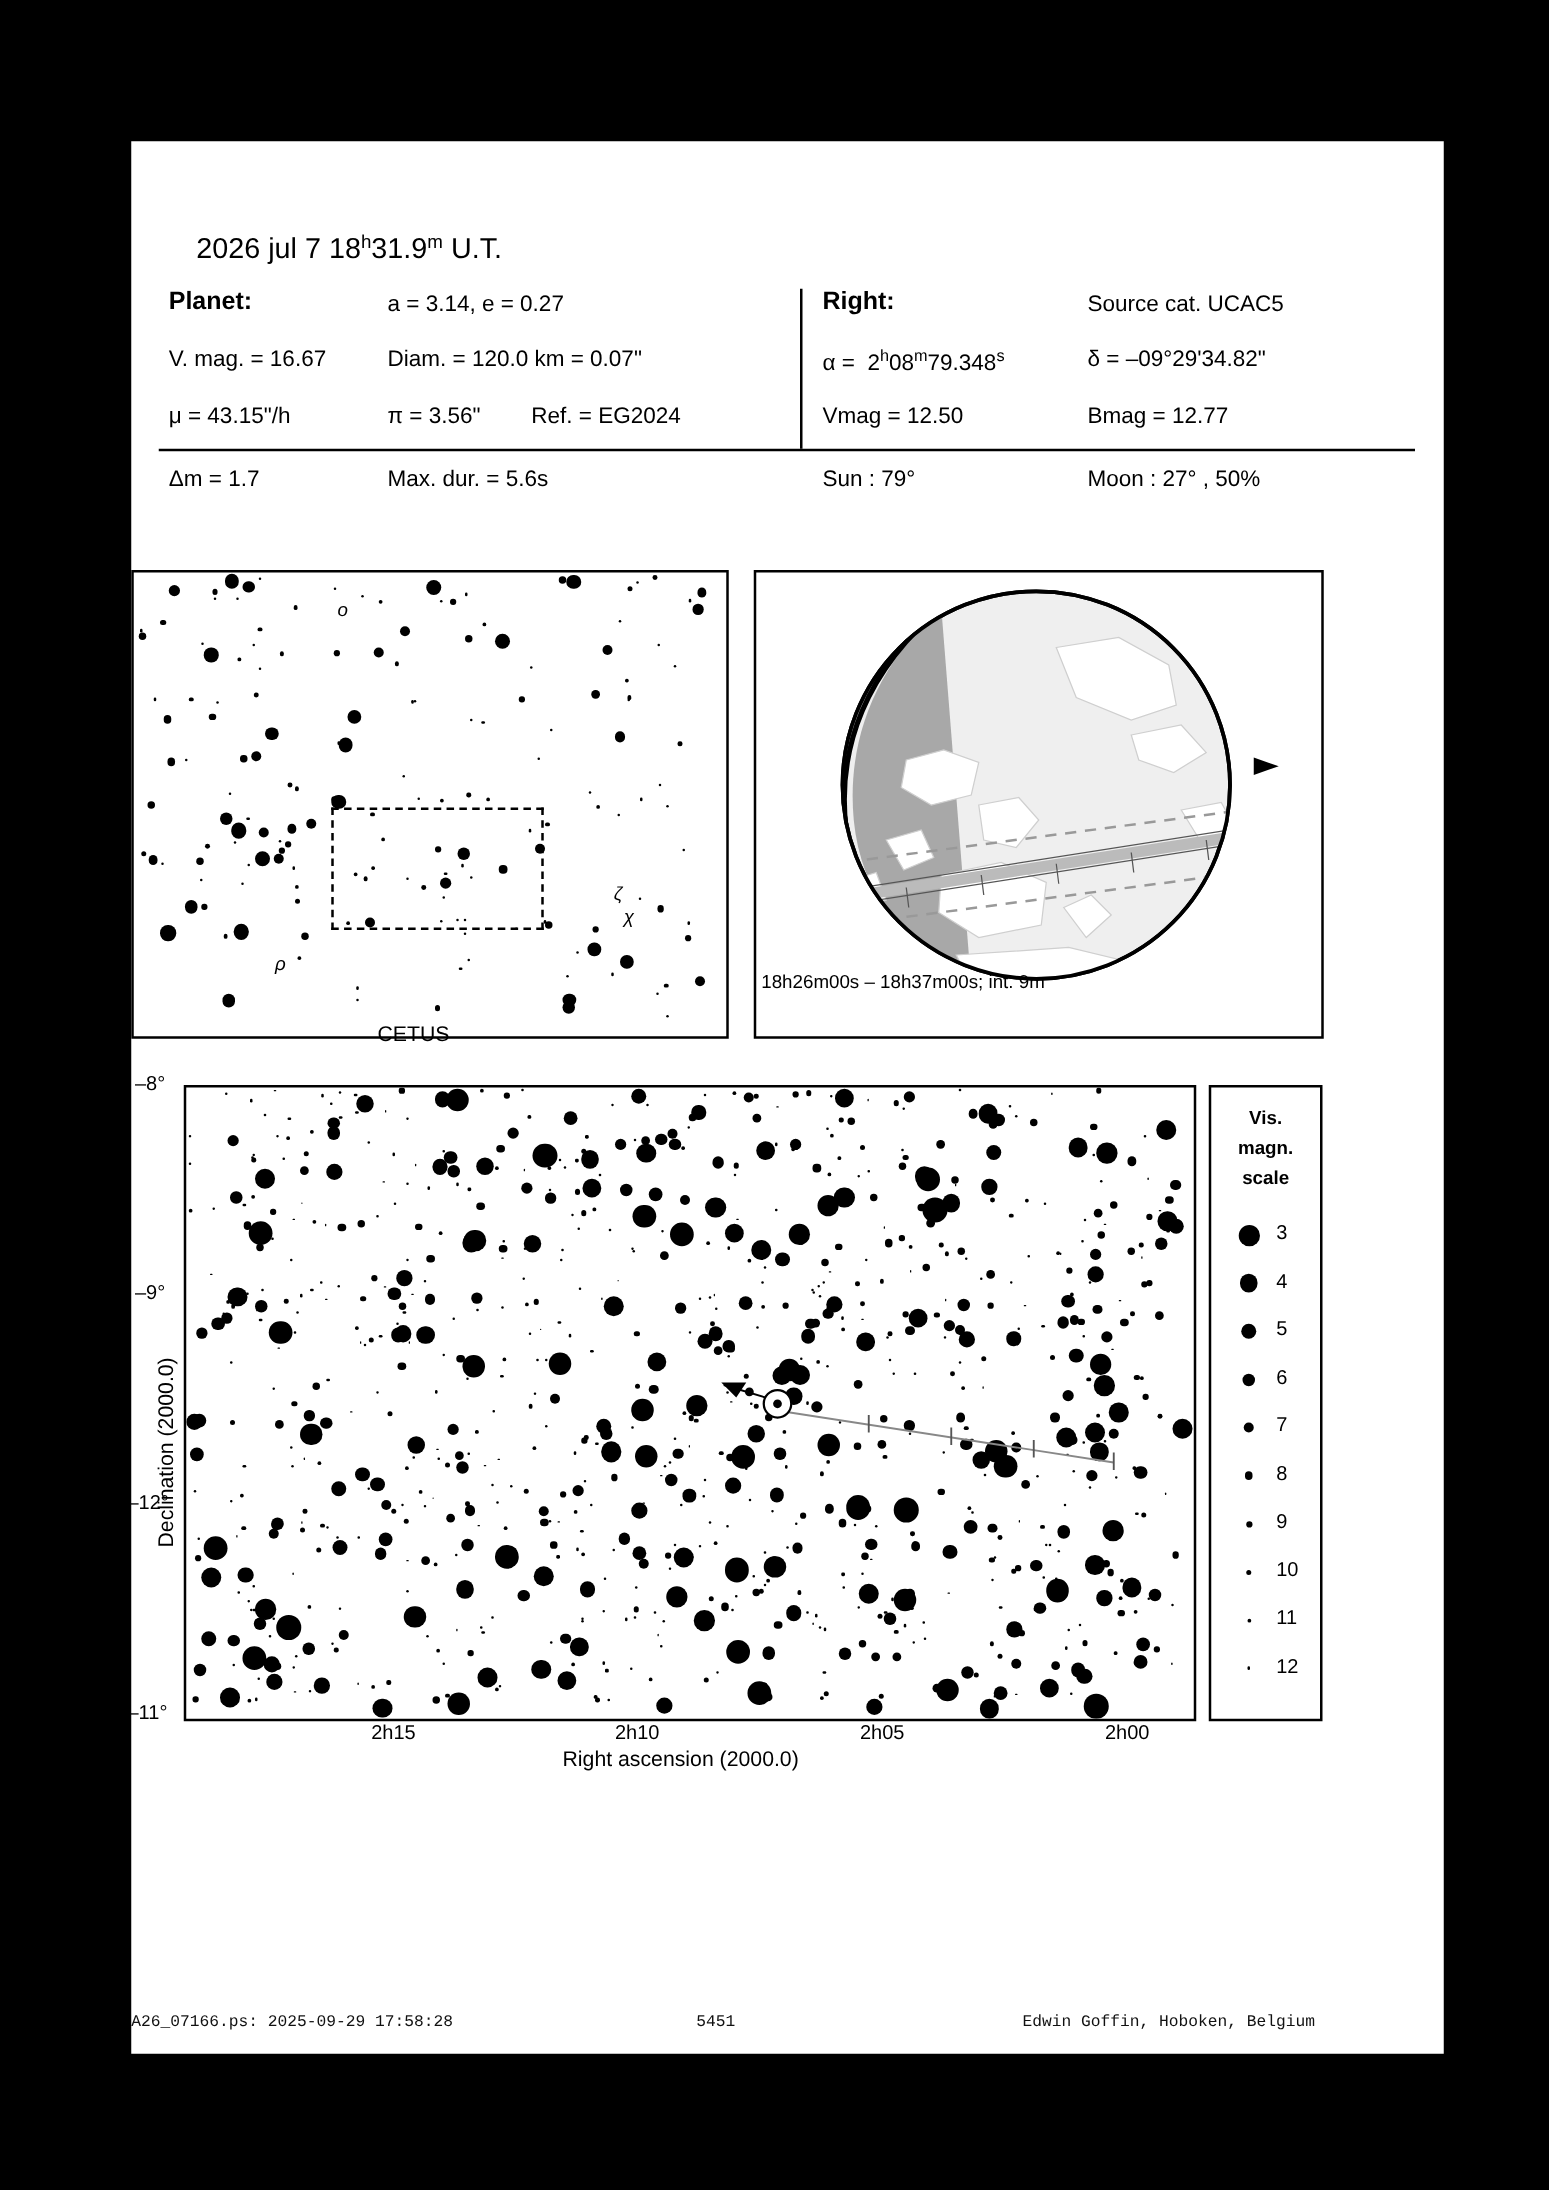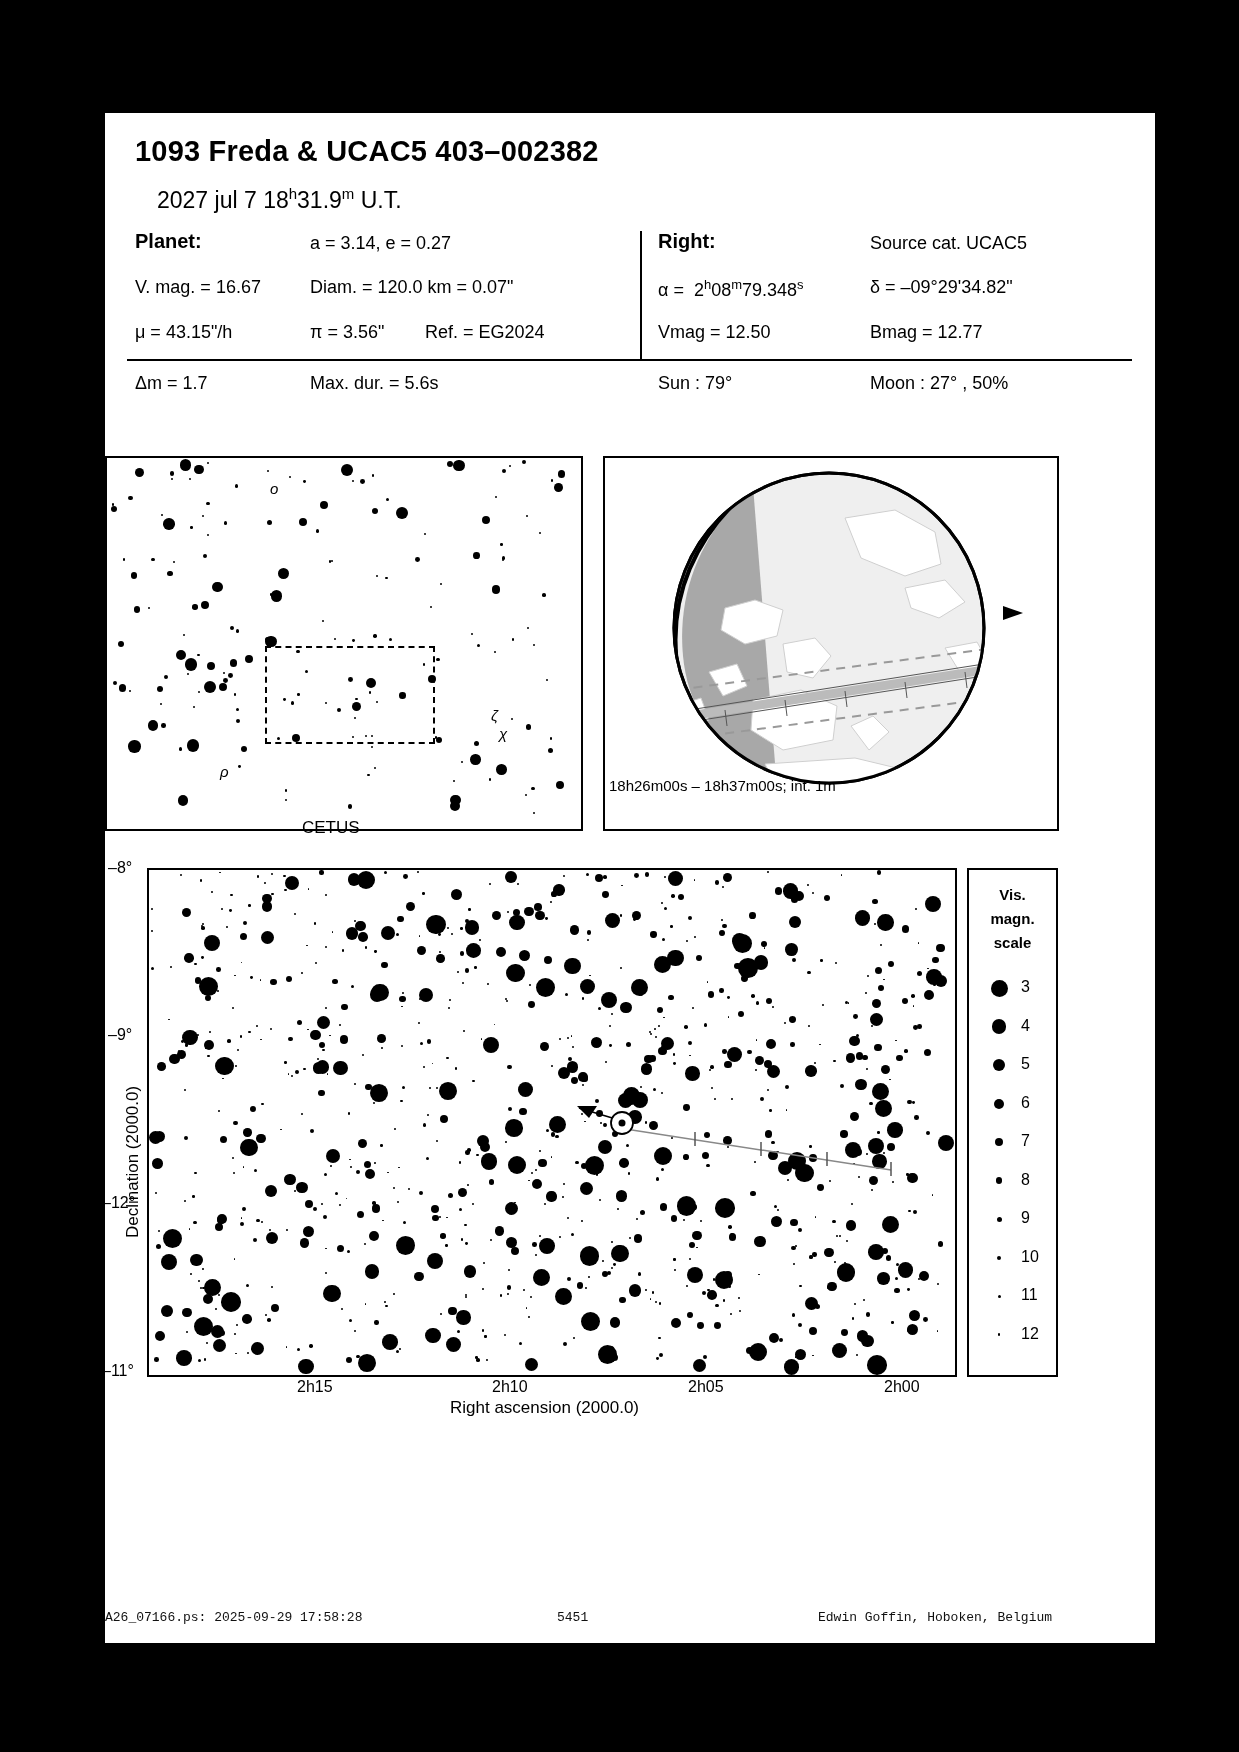--- a/index.html
+++ b/index.html
@@ -42,23 +42,22 @@
   
   .footer{position:absolute;top:1497px;font-family:"Liberation Mono",monospace;font-size:13px;color:#111;}
 
   .starfield{position:absolute;left:0;top:0;width:100%;height:100%;overflow:hidden;}
 </style>
 </head>
 <body>
 
 <div class="page">
 
-  <div class="title">1093 Freda  &amp;  UCAC5 403–002382</div>
   <div class="subtitle">
-    <span>2027 jul  7  18</span><sup>h</sup><span>31.9</span><sup>m</sup><span> U.T.</span>
+    <span>2026 jul  7  18</span><sup>h</sup><span>31.9</span><sup>m</sup><span> U.T.</span>
   </div>
 
   <div class="hdr bold" style="left:30px;top:117px;">Planet:</div>
   <div class="hdr" style="left:205px;top:120px;">a = 3.14, e = 0.27</div>
   <div class="hdr" style="left:30px;top:164px;">V. mag. = 16.67</div>
   <div class="hdr" style="left:205px;top:164px;">Diam. = 120.0 km = 0.07"</div>
   <div class="hdr" style="left:30px;top:209px;">μ =  43.15"/h</div>
   <div class="hdr" style="left:205px;top:209px;">π =  3.56"</div>
   <div class="hdr" style="left:320px;top:209px;">Ref. = EG2024</div>
 
@@ -302,21 +301,21 @@
           <line x1="180" y1="242" x2="182" y2="258"></line>
           <line x1="240" y1="233" x2="242" y2="249"></line>
           <line x1="300" y1="224" x2="302" y2="240"></line>
           <line x1="360" y1="214" x2="362" y2="230"></line>
         </g>
       </g>
       <circle cx="224" cy="170" r="155" fill="none" stroke="#000" stroke-width="3"></circle>
       <polygon points="398,148 418,155 398,162" fill="#000"></polygon>
     </svg>
   </div>
-  <div class="globe-caption">18h26m00s – 18h37m00s; int.  1m</div>
+  <div class="globe-caption">18h26m00s – 18h37m00s; int.  9m</div>
 
   <div class="ylab" style="left:18px;top:1125px;">Declination (2000.0)</div>
   <div class="xlab" style="left:345px;top:1285px;">Right ascension (2000.0)</div>
 
   <div class="axlabel" style="left:3px;top:746px;">–8°</div>
   <div class="axlabel" style="left:3px;top:913px;">–9°</div>
   <div class="axlabel" style="left:-3px;top:1081px;">–12°</div>
   <div class="axlabel" style="left:-3px;top:1249px;">–11°</div>
 
   <div class="axlabel" style="left:192px;top:1265px;">2h15</div>

